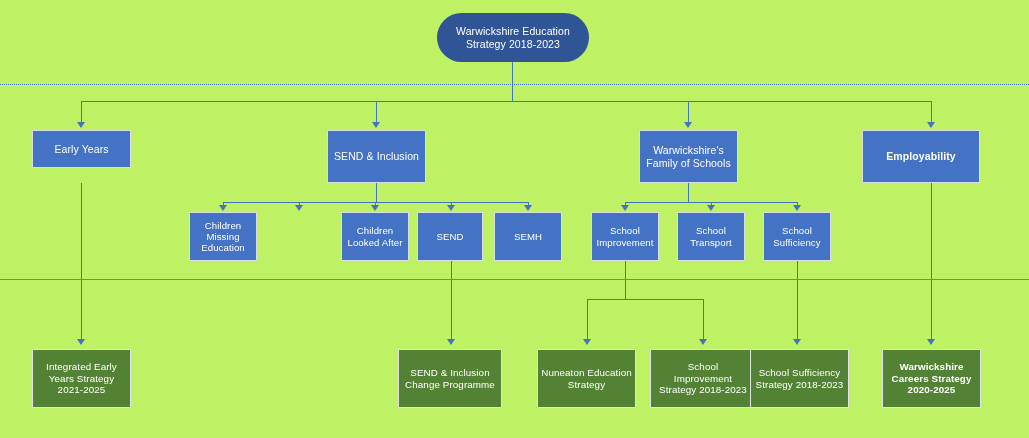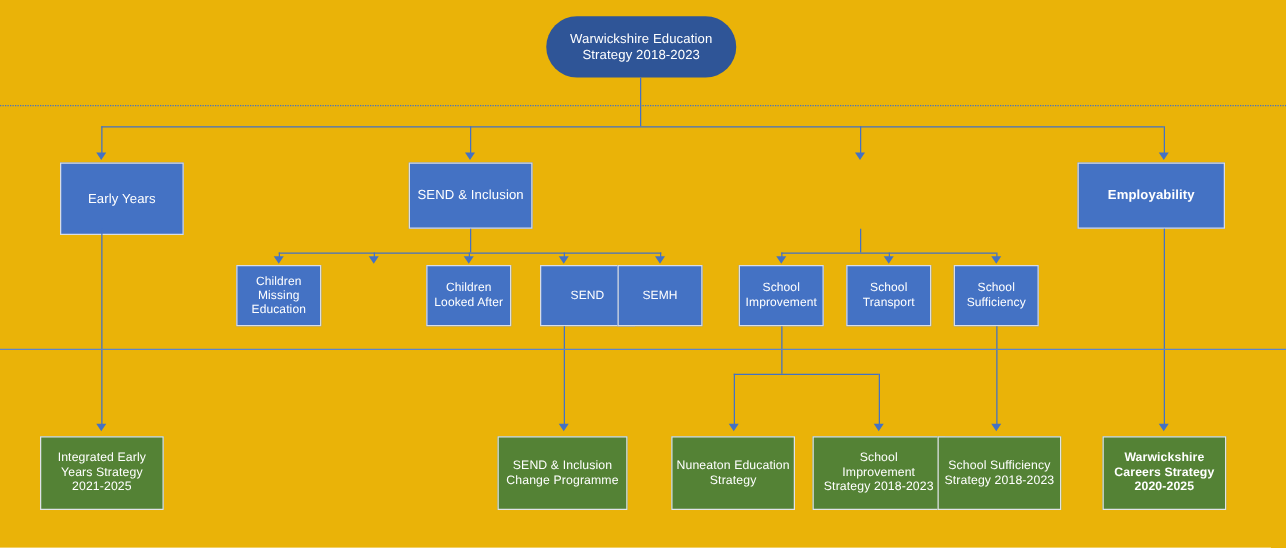--- a/index.html
+++ b/index.html
@@ -11,21 +11,21 @@
   body {
     font-family: "Liberation Sans", sans-serif;
     width: 1029px;
     height: 438px;
     overflow: hidden;
   }
   #canvas {
     position: relative;
     width: 1029px;
     height: 438px;
-    background: #eab308;
+    background: #bef264;
   }
   
   .node {
     position: absolute;
     display: flex;
     align-items: center;
     justify-content: center;
     text-align: center;
     color: #ffffff;
     line-height: 1.18;
@@ -105,24 +105,26 @@
 
   <div class="vline" style="left:376px; top:101px; height:22px;"></div>
   <div class="arrow" style="left:372px; top:122px;"></div>
 
   <div class="vline" style="left:688px; top:101px; height:22px;"></div>
   <div class="arrow" style="left:684px; top:122px;"></div>
 
   <div class="vline" style="left:931px; top:101px; height:22px;"></div>
   <div class="arrow" style="left:927px; top:122px;"></div>
 
-  <div class="node pillar" style="left:32px;  top:130px; width:99px; height:58px;margin-left:16px;">Early Years</div>
+  <div class="node pillar" style="left:32px;  top:130px; width:99px; height:38px;">Early Years</div>
 
   <div class="node pillar" style="left:327px; top:130px; width:99px; height:53px;">SEND &amp; Inclusion</div>
 
+  <div class="node pillar" style="left:639px; top:130px; width:99px; height:53px;">Warwickshire's
+Family of Schools</div>
 
   <div class="node pillar" style="left:862px; top:130px; width:118px; height:53px;font-weight:bold;">Employability</div>
 
   <div class="vline" style="left:376px; top:183px; height:19px;"></div>
   <div class="hline" style="left:223px; top:202px; width:306px;"></div>
 
   <div class="vline" style="left:223px; top:202px; height:4px;"></div>
   <div class="arrow" style="left:219px; top:205px;"></div>
 
   <div class="vline" style="left:299px; top:202px; height:4px;"></div>
@@ -138,21 +140,21 @@
   <div class="arrow" style="left:524px; top:205px;"></div>
 
   <div class="node sub" style="left:189px; top:212px; width:68px; height:49px;">Children
 Missing
 Education</div>
 
 
   <div class="node sub" style="left:341px; top:212px; width:68px; height:49px;">Children
 Looked After</div>
 
-  <div class="node sub" style="left:432px; top:212px; width:76px; height:49px;">SEND</div>
+  <div class="node sub" style="left:417px; top:212px; width:66px; height:49px;">SEND</div>
 
   <div class="node sub" style="left:494px; top:212px; width:68px; height:49px;">SEMH</div>
 
   <div class="vline" style="left:688px; top:183px; height:19px;"></div>
   <div class="hline" style="left:625px; top:202px; width:172px;"></div>
 
   <div class="vline" style="left:625px; top:202px; height:4px;"></div>
   <div class="arrow" style="left:621px; top:205px;"></div>
 
   <div class="vline" style="left:711px; top:202px; height:4px;"></div>

